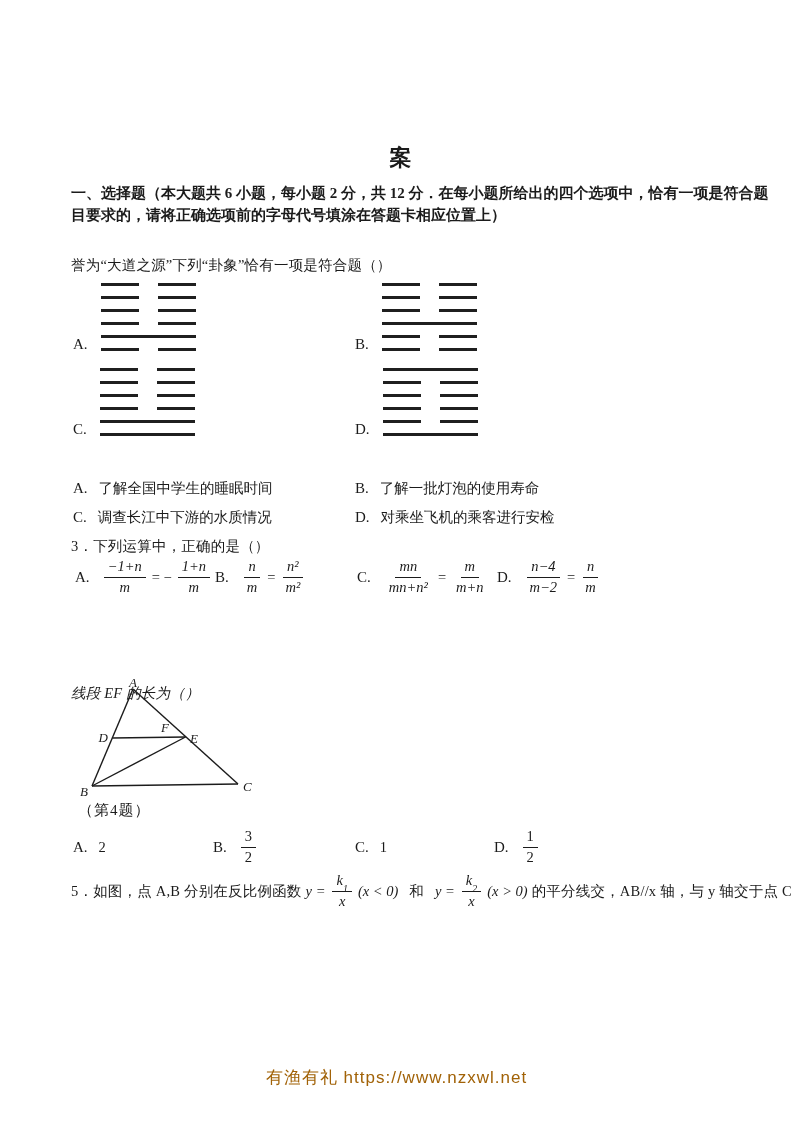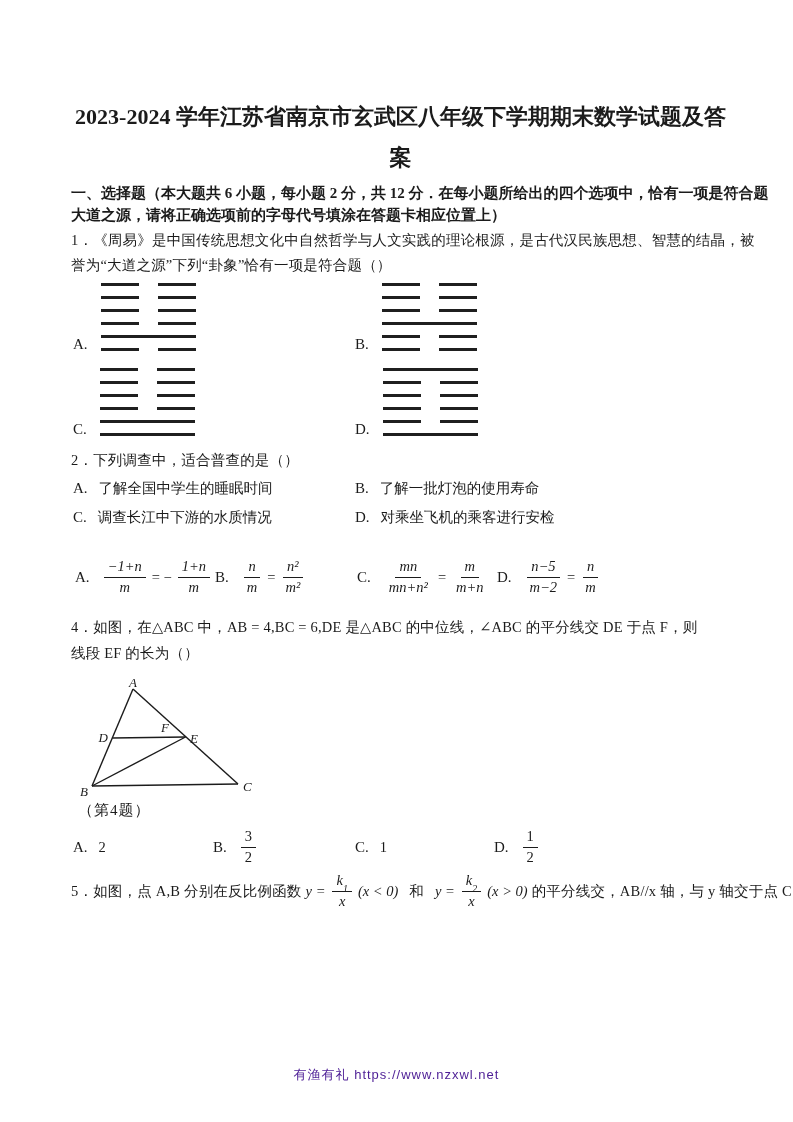--- a/index.html
+++ b/index.html
@@ -80,38 +80,36 @@
   .inline-math .cond { margin-left: 3px; }
   sub.msub { font-size: 10px; position: relative; bottom: -3px; line-height: 0; }
 
   .footer {
     position: absolute;
     left: 0;
     top: 1066px;
     width: 100%;
     text-align: center;
     font-family: "Liberation Sans", "DejaVu Sans", sans-serif;
-    font-size: 13px;
-    color: #4c1d95;
+    font-size: 17px;
+    color: #a16207;
     letter-spacing: 1px;
   }
 </style>
 </head>
 <body>
 
 <div class="page">
   <div class="content">
 
-    <div class="abs title-line" style="top:104px; left:0;">2023-2024 学年江苏省南京市玄武区八年级下学期期末数学试题及答</div>
     <div class="abs title-line" style="top:145px; left:0;">案</div>
 
     <div class="abs heading-line" style="top:183px; left:2px;">一、选择题（本大题共 6 小题，每小题 2 分，共 12 分．在每小题所给出的四个选项中，恰有一项是符合题</div>
-    <div class="abs heading-line" style="top:205px; left:2px;">大道之源，请将正确选项前的字母代号填涂在答题卡相应位置上）</div>
-
-    <div class="abs body-line" style="top:231px; left:2px;">1．《周易》是中国传统思想文化中自然哲学与人文实践的理论根源，是古代汉民族思想、智慧的结晶，被</div>
+    <div class="abs heading-line" style="top:205px; left:2px;">目要求的，请将正确选项前的字母代号填涂在答题卡相应位置上）</div>
+
     <div class="abs body-line" style="top:256px; left:2px;">誉为“大道之源”下列“卦象”恰有一项是符合题（）</div>
 
     <div class="abs hex-opt" style="left:4px; top:283px;">
       <span class="opt-label">A.</span>
       <div class="hexagram">
           <div class="hex-row">
             <div class="hex-bar half"></div>
             <div class="hex-bar half"></div>
           </div>
           <div class="hex-row">
@@ -211,38 +209,38 @@
           <div class="hex-row">
             <div class="hex-bar half"></div>
             <div class="hex-bar half"></div>
           </div>
           <div class="hex-row">
             <div class="hex-bar full"></div>
           </div>
         </div>
     </div>
 
-    <div class="abs body-line" style="top:451px; left:2px;">2．下列调查中，适合普查的是（）</div>
     <div class="abs txt-opt" style="left:4px; top:479px;">
       <span class="opt-label">A.</span>
       <span>了解全国中学生的睡眠时间</span>
     </div>
     <div class="abs txt-opt" style="left:286px; top:479px;">
       <span class="opt-label">B.</span>
       <span>了解一批灯泡的使用寿命</span>
     </div>
     <div class="abs txt-opt" style="left:4px; top:508px;">
       <span class="opt-label">C.</span>
       <span>调查长江中下游的水质情况</span>
     </div>
     <div class="abs txt-opt" style="left:286px; top:508px;">
       <span class="opt-label">D.</span>
       <span>对乘坐飞机的乘客进行安检</span>
     </div>
 
+    <div class="abs body-line" style="top:537px; left:2px;">3．下列运算中，正确的是（）</div>
 
     <div class="abs mathopt" style="left:6px; top:550px;">
       <span class="opt-label">A.</span>
       <span class="frac">
           <span class="fnum">−1+n</span>
           <span class="fden">m</span>
         </span>
       <span class="rel">= −</span>
       <span class="frac">
           <span class="fnum">1+n</span>
@@ -269,32 +267,31 @@
         </span>
       <span class="rel">=</span>
       <span class="frac">
           <span class="fnum">m</span>
           <span class="fden">m+n</span>
         </span>
     </div>
     <div class="abs mathopt" style="left:428px; top:550px;">
       <span class="opt-label">D.</span>
       <span class="frac">
-          <span class="fnum">n−5</span>
+          <span class="fnum">n−4</span>
           <span class="fden">m−2</span>
         </span>
       <span class="rel">=</span>
       <span class="frac">
           <span class="fnum">n</span>
           <span class="fden">m</span>
         </span>
     </div>
 
-    <div class="abs body-line" style="top:618px; left:2px;">4．如图，在△ABC 中，AB = 4,BC = 6,DE 是△ABC 的中位线，∠ABC 的平分线交 DE 于点 F，则</div>
-    <div class="abs body-line" style="top:644px; left:2px;">线段 EF 的长为（）</div>
+    <div class="abs body-line" style="top:684px; left:2px;font-style:italic;">线段 EF 的长为（）</div>
 
     <svg class="abs fig4" style="left:-9px; top:678px;" width="200" height="126" viewBox="0 0 200 126">
       <line x1="73" y1="11" x2="32" y2="108"></line>
       <line x1="73" y1="11" x2="178" y2="106"></line>
       <line x1="32" y1="108" x2="178" y2="106"></line>
       <line x1="52.5" y1="60" x2="125.5" y2="59"></line>
       <line x1="32" y1="108" x2="125.5" y2="59"></line>
       <text x="73" y="9" text-anchor="middle">A</text>
       <text x="24" y="118" text-anchor="middle">B</text>
       <text x="183" y="113" text-anchor="start">C</text>

